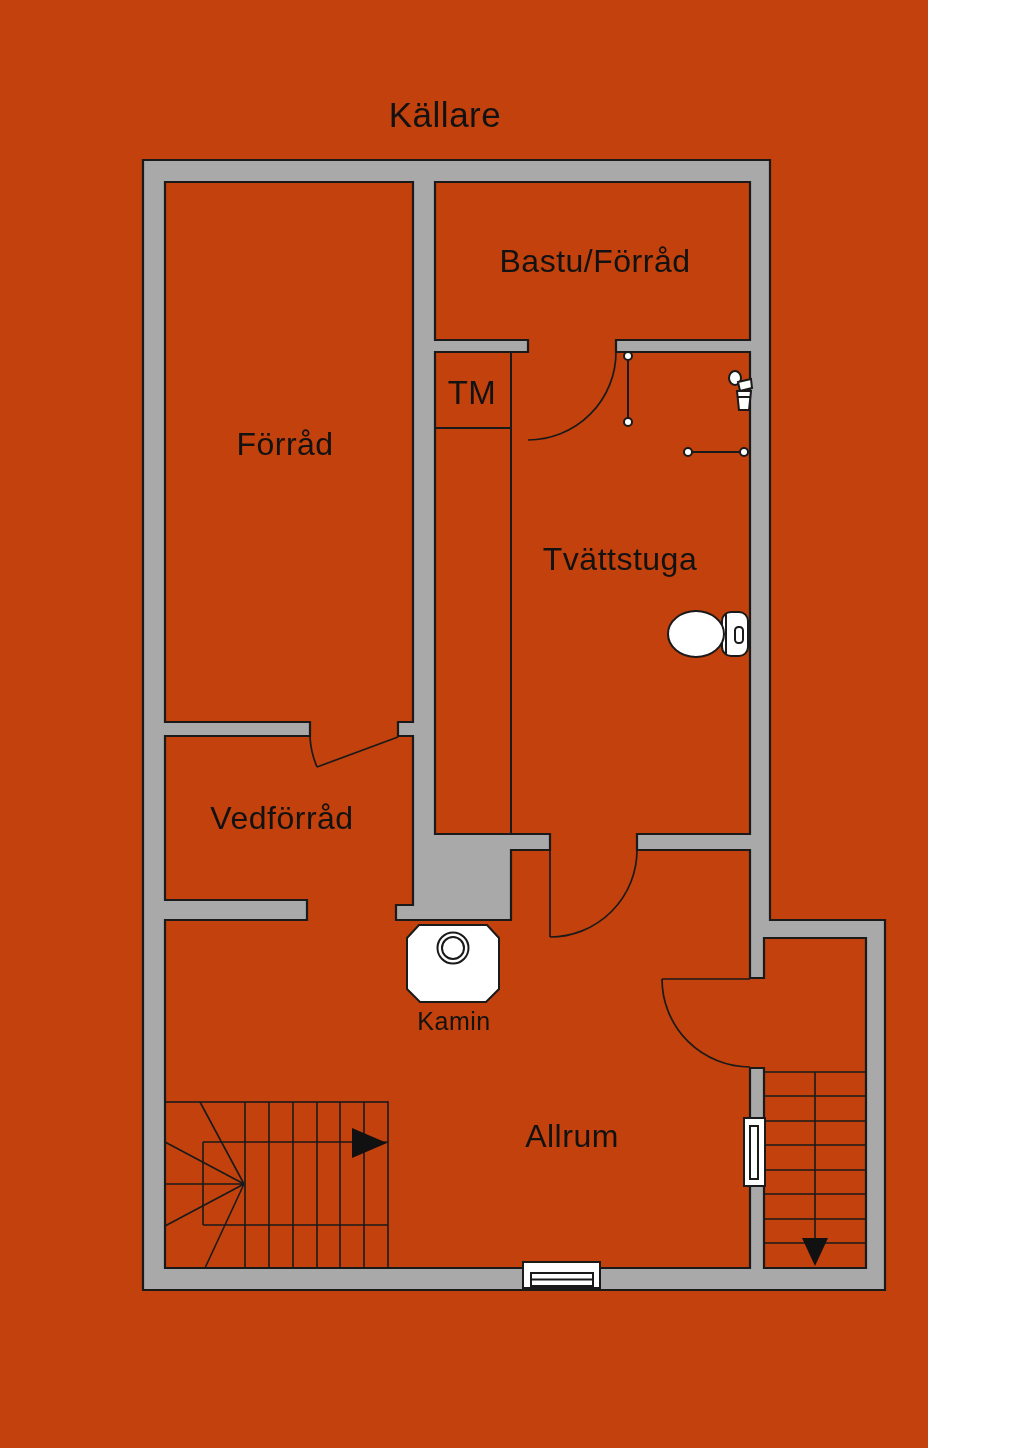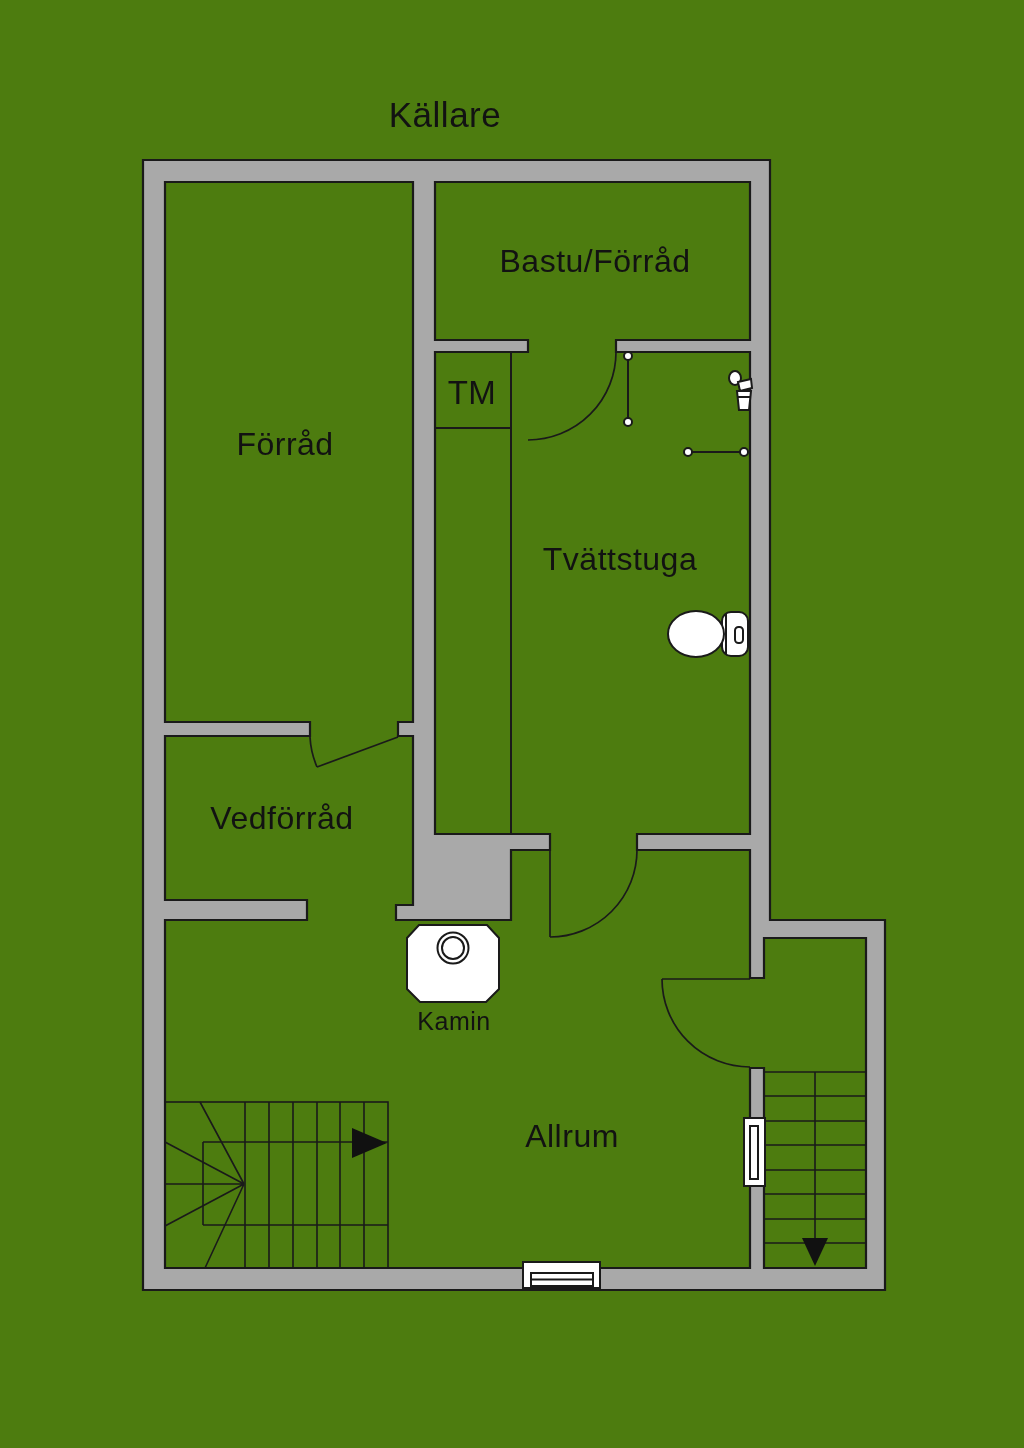--- a/index.html
+++ b/index.html
@@ -1,19 +1,19 @@
 <!DOCTYPE html>
 <html><head>
 <meta charset="utf-8">
 <style>
   html,body{margin:0;padding:0;background:#ffffff;}
   .plan-wrap{
     position:relative;
-    width:1024px;height:1448px;
-    background:#4d7c0f;
+    width:928px;height:1448px;
+    background:#c2410c;
     font-family:"Liberation Sans", sans-serif;
   }
   svg{display:block;}
   .room-label{
     font-family:"Liberation Sans", sans-serif;
     font-size:32px;
     letter-spacing:0.5px;
     fill:#121212;
   }
   .title-label{font-size:35px;}

